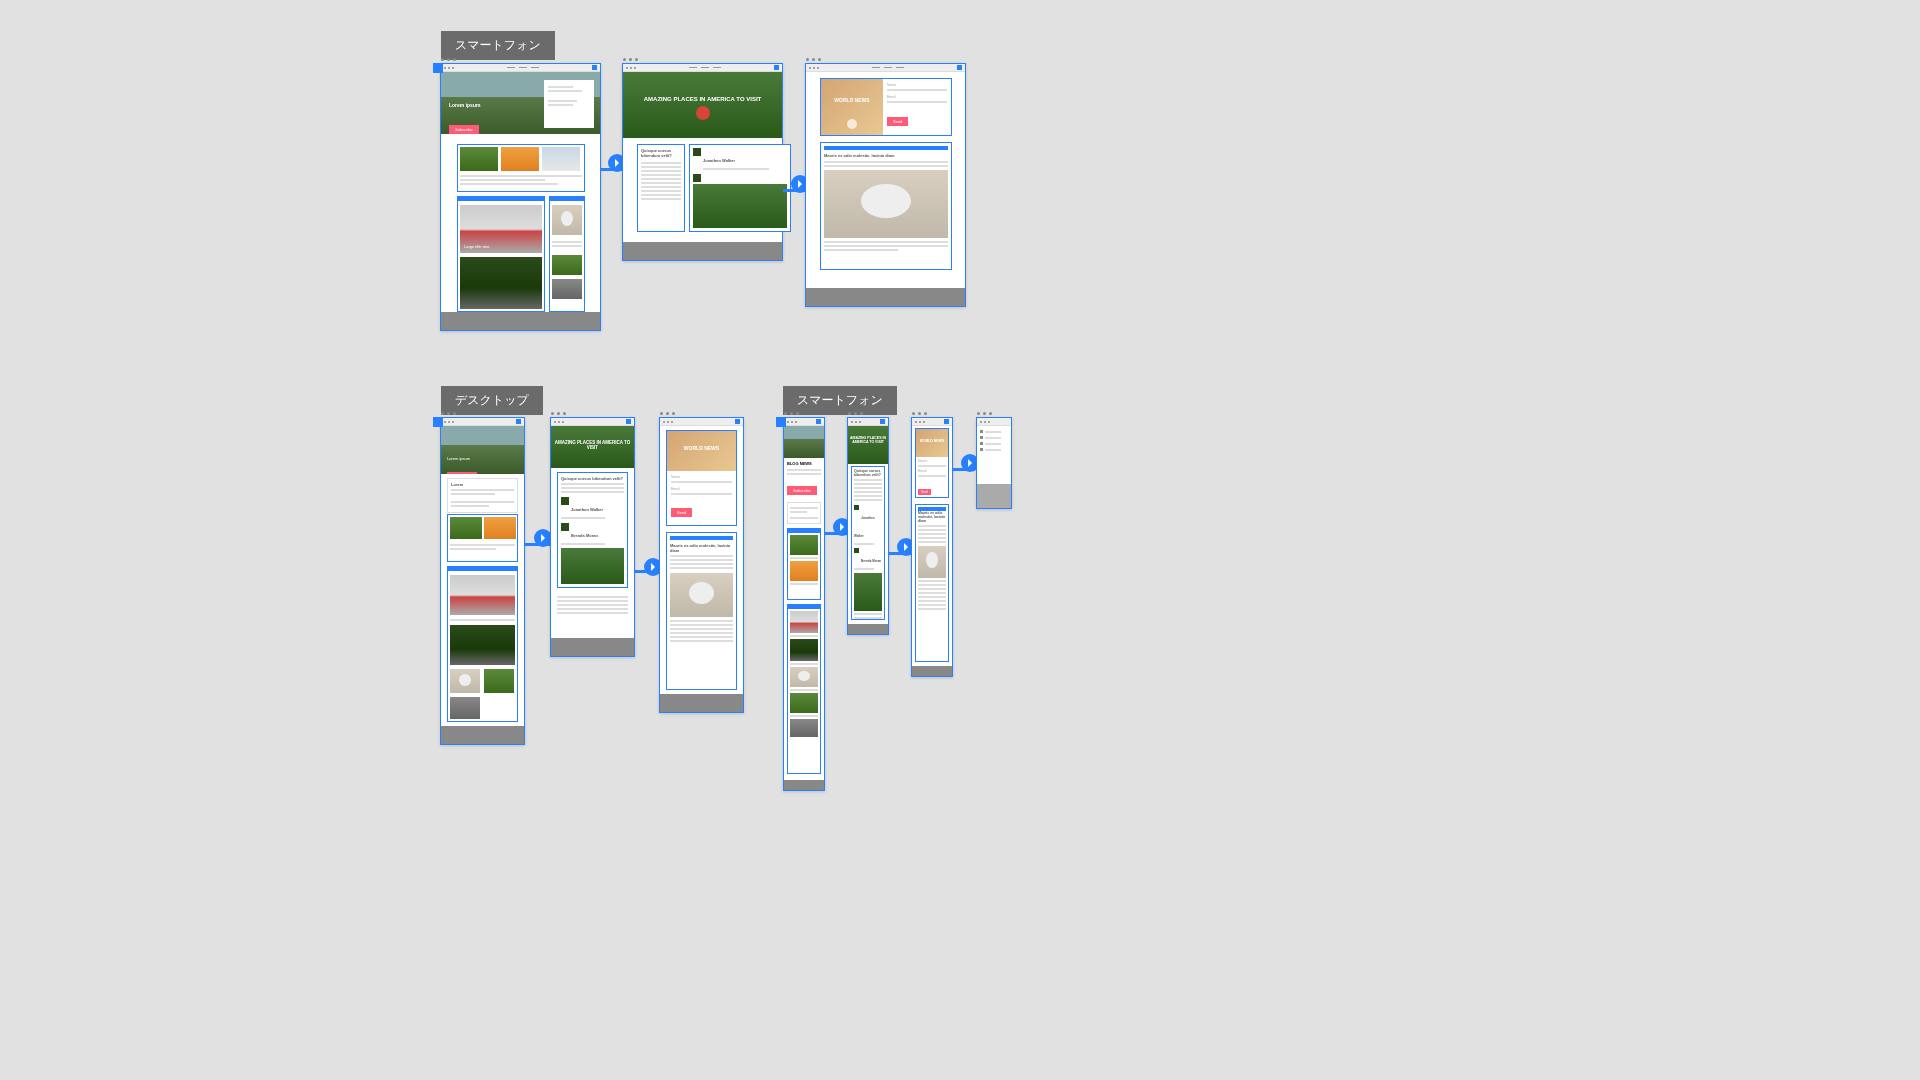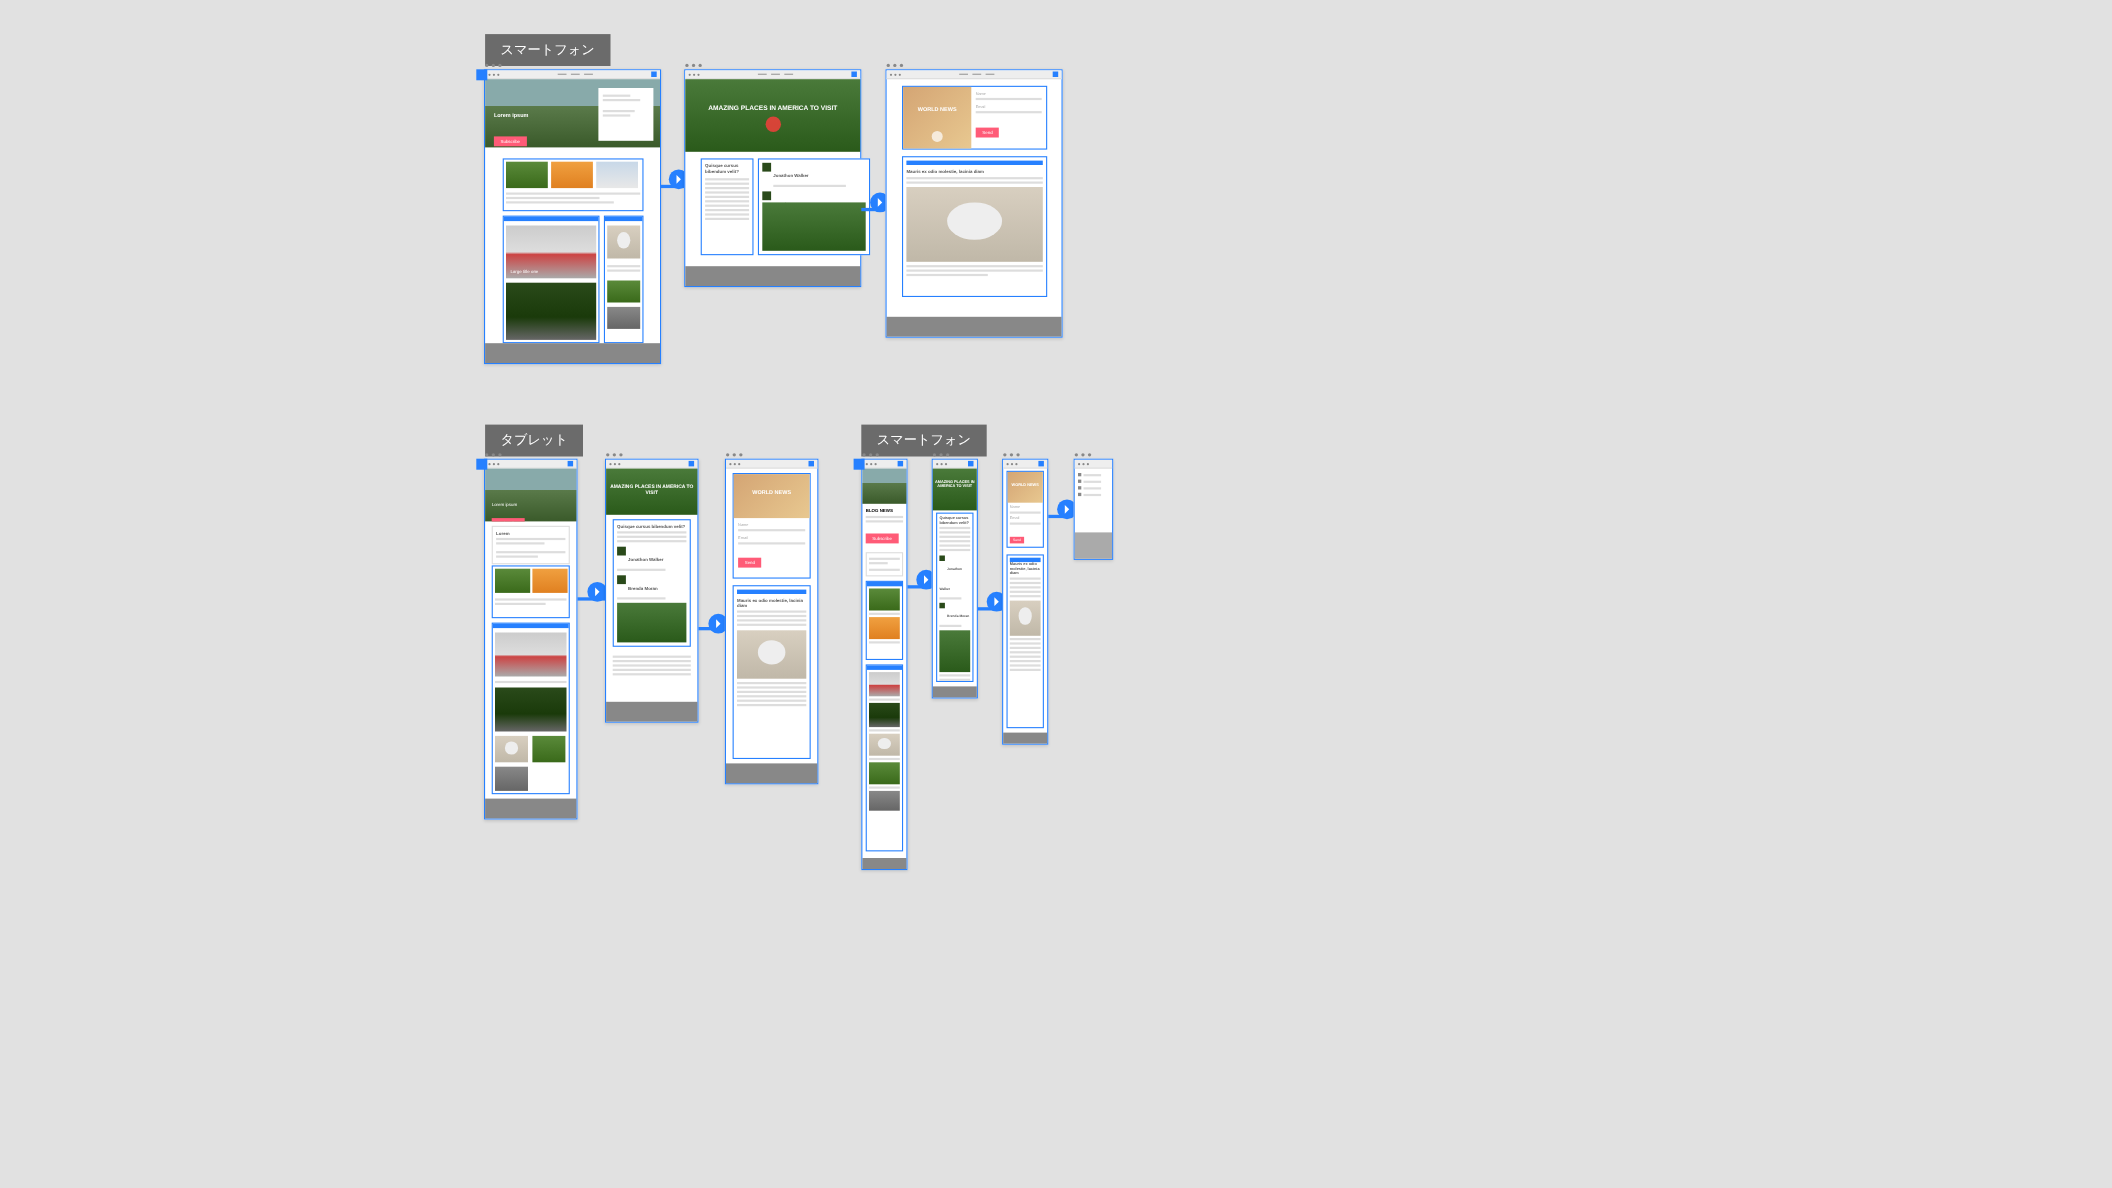--- a/index.html
+++ b/index.html
@@ -213,21 +213,21 @@
     <div style="margin-top:3px;width:124px;height:68px" class="t-elephant"></div>
     <div style="margin-top:3px">
           <div class="greytxt"></div>
           <div class="greytxt"></div>
           <div class="greytxt" style="width:60%"></div>
         </div>
   </div>
   <div class="footer"></div>
 </div>
 
-<div class="label" style="left:441px;top:386px">タブレット</div>
+<div class="label" style="left:441px;top:386px">デスクトップ</div>
 
 <div class="dots" style="left:441px;top:412px">
       <span></span>
       <span></span>
       <span></span>
     </div>
 <div class="frame" style="left:440px;top:417px;width:85px;height:328px">
   <div class="chrome">
         <div class="d">
           <span></span>

